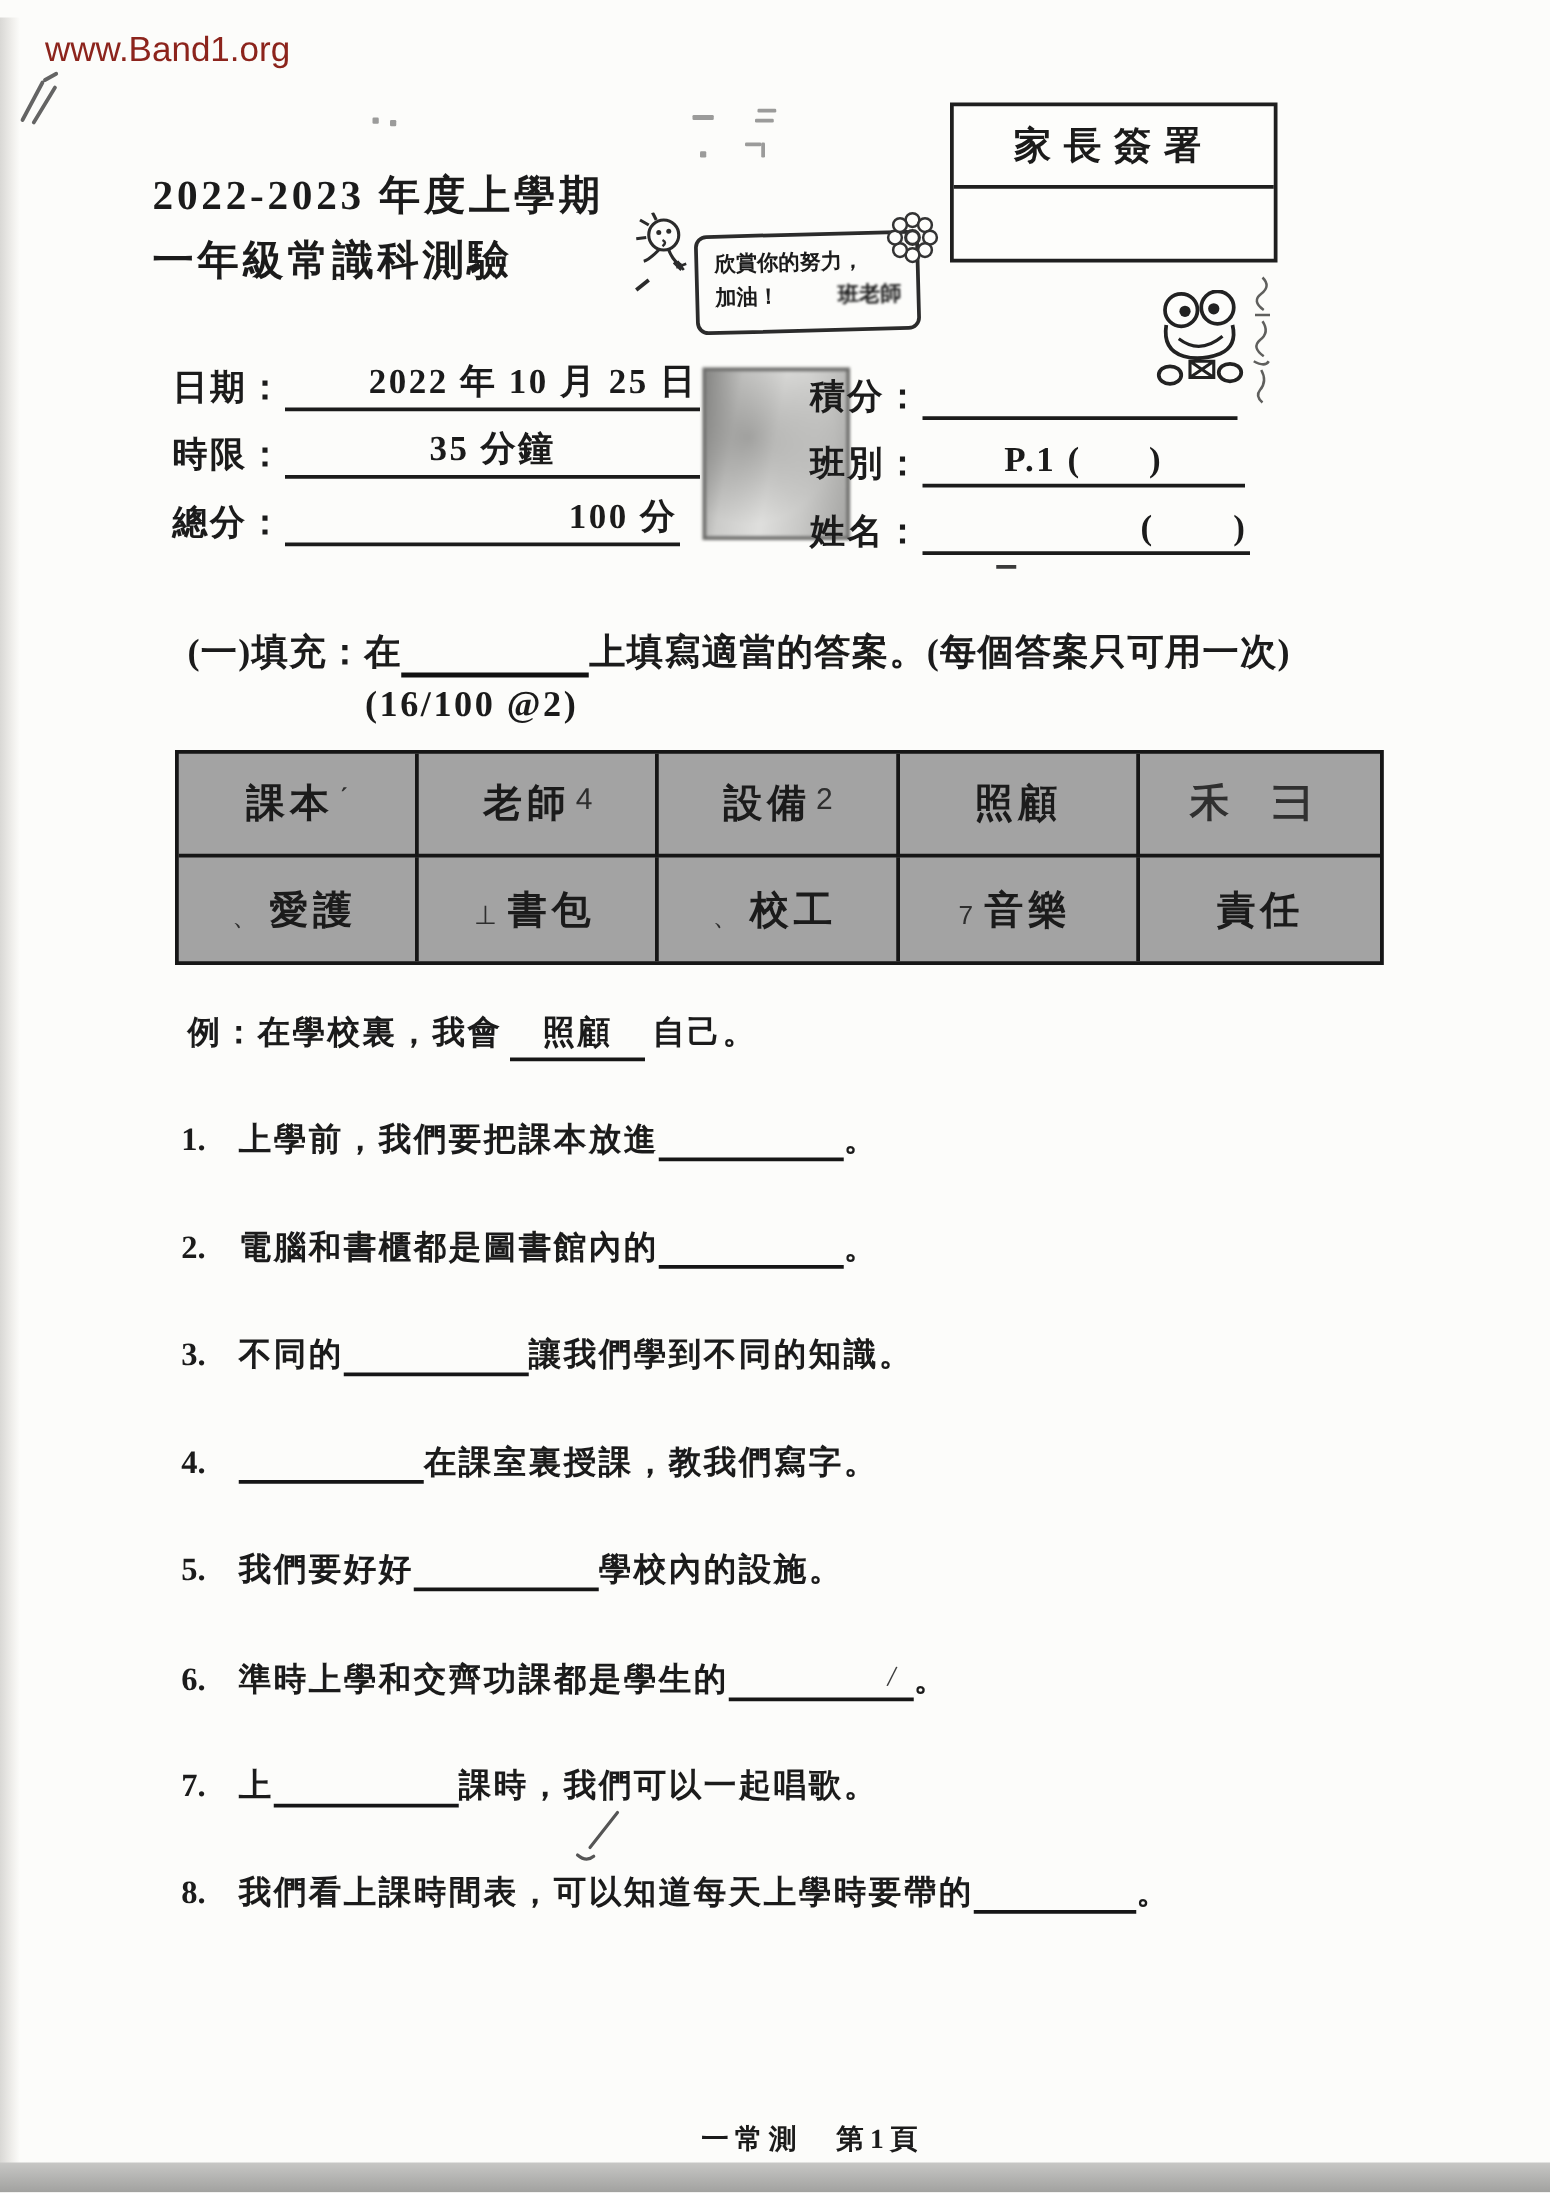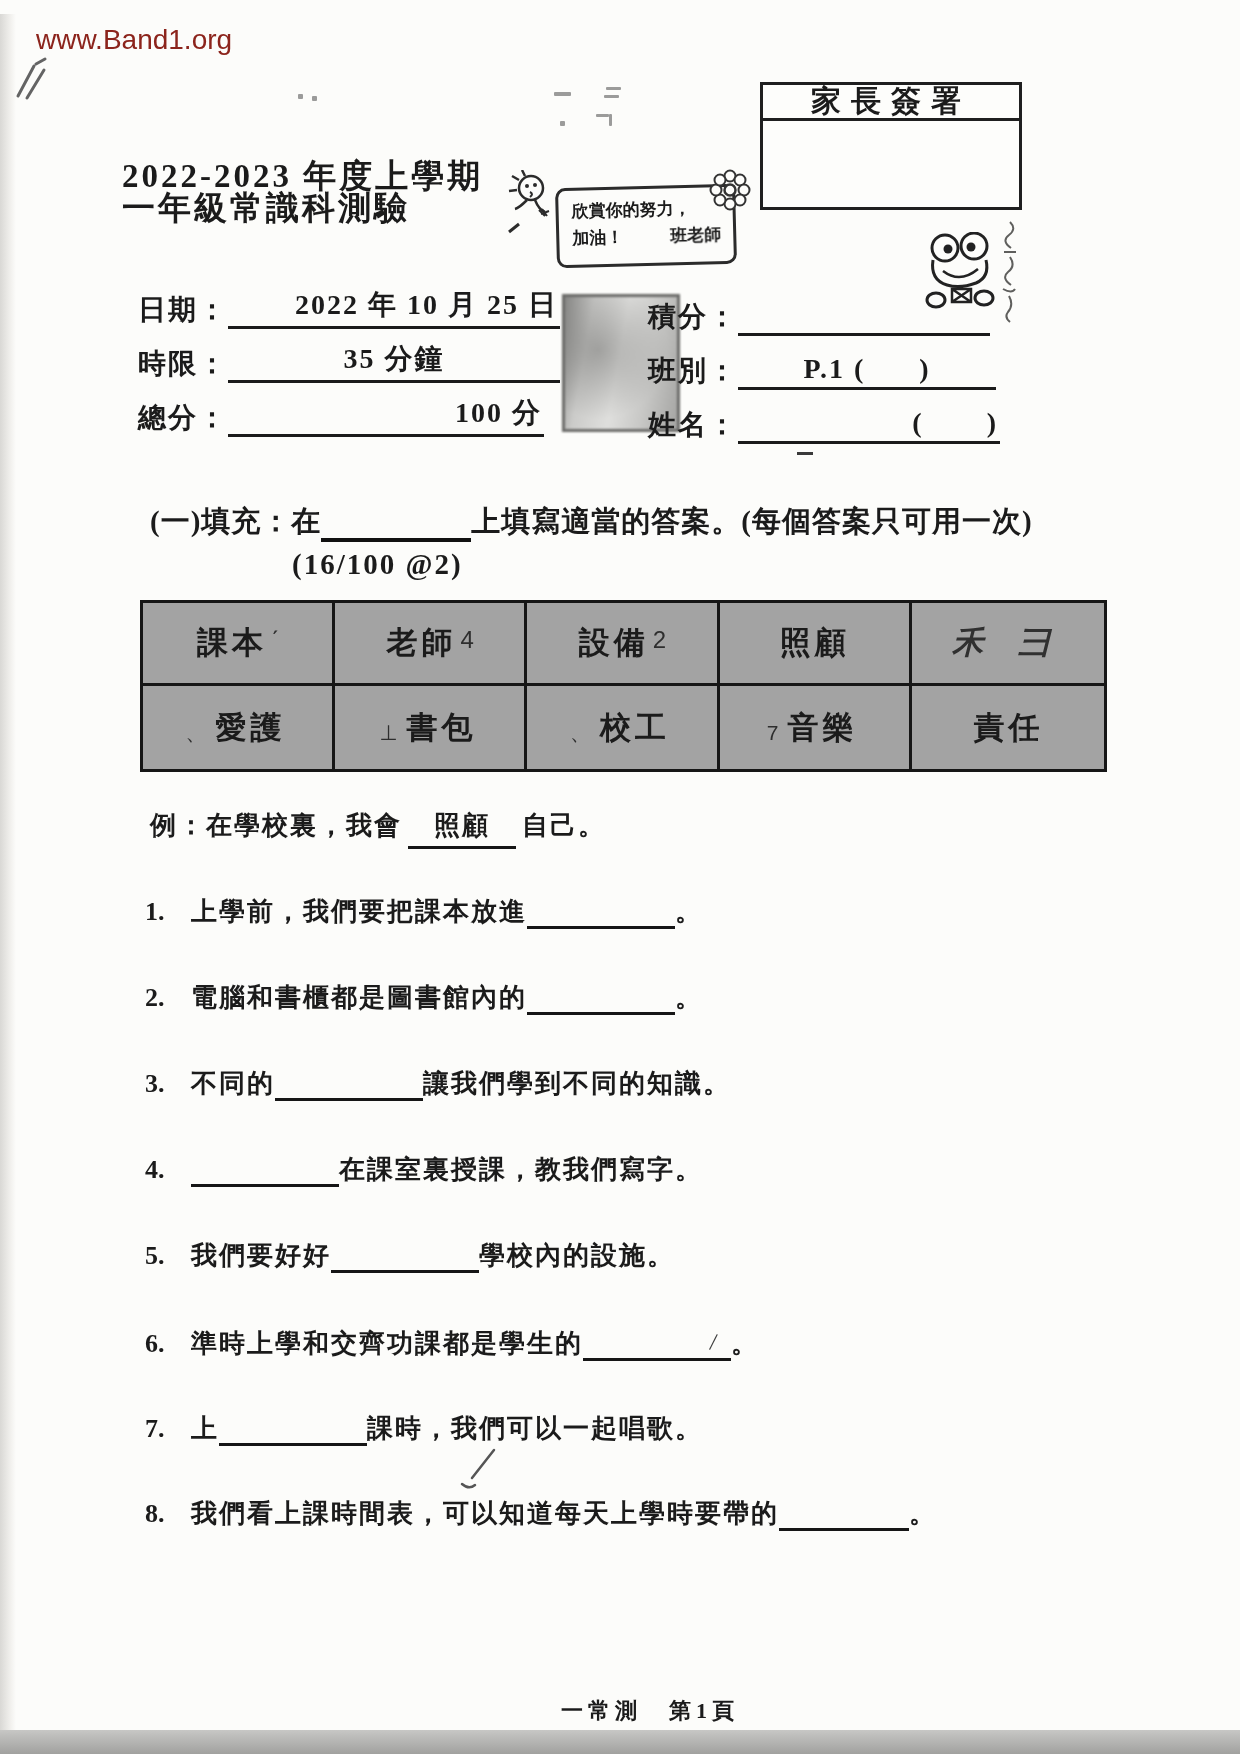--- a/index.html
+++ b/index.html
@@ -16,25 +16,25 @@
   .edge-left { left:0; top:14px; width:16px; height:1740px;
     background:linear-gradient(to right,#d9d8d5,#f1f0ed 65%,rgba(252,252,250,0)); }
   .edge-bottom { left:0; top:1730px; width:1240px; height:24px;
     background:linear-gradient(to bottom,#c7c7c5,#a1a19f); }
   .smudge { position:absolute; background:#4a4a4a; opacity:.55; border-radius:1px; }
 
   .wm { left:36px; top:24px; font-family:"Liberation Sans","DejaVu Sans",sans-serif;
         font-size:28px; color:#8c241c; }
 
   .title { left:122px; font-size:33px; font-weight:700; letter-spacing:3px; }
-  .t1 { top:134px;margin-top:20px; } .t2 { top:186px; }
+  .t1 { top:134px; } .t2 { top:186px; }
 
   
   .psign { left:760px; top:82px; width:262px; height:128px; border:3px solid #1f1f1f; background:#fdfdfb; }
-  .psign-header { height:36px; border-bottom:3px solid #1f1f1f; display:flex;
+  .psign-header { height:66px; border-bottom:3px solid #1f1f1f; display:flex;
     align-items:center; justify-content:center; font-size:30px; font-weight:700; letter-spacing:10px; }
   .psign-area { height:72px; }
 
   
   .stamp-box { left:556px; top:186px; width:180px; height:80px; border:3px solid #2b2b2b;
     border-radius:10px; padding:7px 12px 4px 13px; font-size:17px; font-weight:700;
     line-height:1.6; transform:rotate(-1.5deg); background:rgba(252,252,250,.6); }
   .stamp-l2 { display:flex; justify-content:space-between; }
   .blurry { filter:blur(.7px); }
 
@@ -66,21 +66,21 @@
     display:grid; grid-template-columns:repeat(5,1fr); grid-template-rows:1fr 1fr; background:#a3a3a3; }
   .wb-cell { border-right:3px solid #161616; border-bottom:3px solid #161616;
     display:flex; align-items:center; justify-content:center;
     font-size:31px; font-weight:700; letter-spacing:4px; }
   .wb-cell:nth-child(5n) { border-right:none; }
   .wb-cell:nth-child(n+6) { border-bottom:none; }
   .wb-pre  { font-size:21px; font-weight:400; margin-right:5px; transform:translateY(5px);
              font-family:"Liberation Sans","DejaVu Sans",sans-serif; color:#2e2e2e; }
   .wb-post { font-size:24px; font-weight:400; margin-left:4px; transform:translateY(-3px);
              font-family:"Liberation Sans","DejaVu Sans",sans-serif; color:#2e2e2e; }
-  .wb-faint { color:#303030; letter-spacing:14px; font-weight:600;font-style:italic; }
+  .wb-faint { color:#303030; letter-spacing:14px; font-weight:600; }
 
   
   .example { left:150px; top:808px; font-size:26px; font-weight:700; letter-spacing:2px; }
   .ex-ans { display:inline-block; border-bottom:3px solid #161616; padding:0 26px 3px; margin:0 6px; }
 
   .q { left:145px; font-size:26px; font-weight:700; letter-spacing:2px; }
   .qnum { display:inline-block; width:46px; letter-spacing:0; }
   .q-blank { display:inline-block; width:148px; border-bottom:3px solid #161616;
     height:28px; vertical-align:bottom; position:relative; }
   .q1 { top:894px; } .q2 { top:980px; } .q3 { top:1066px; } .q4 { top:1152px; }

